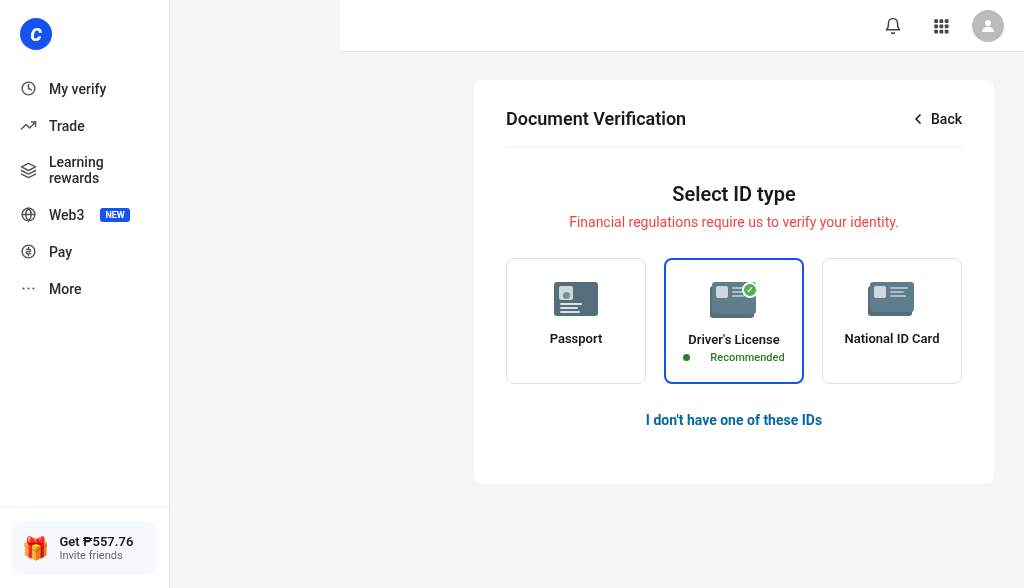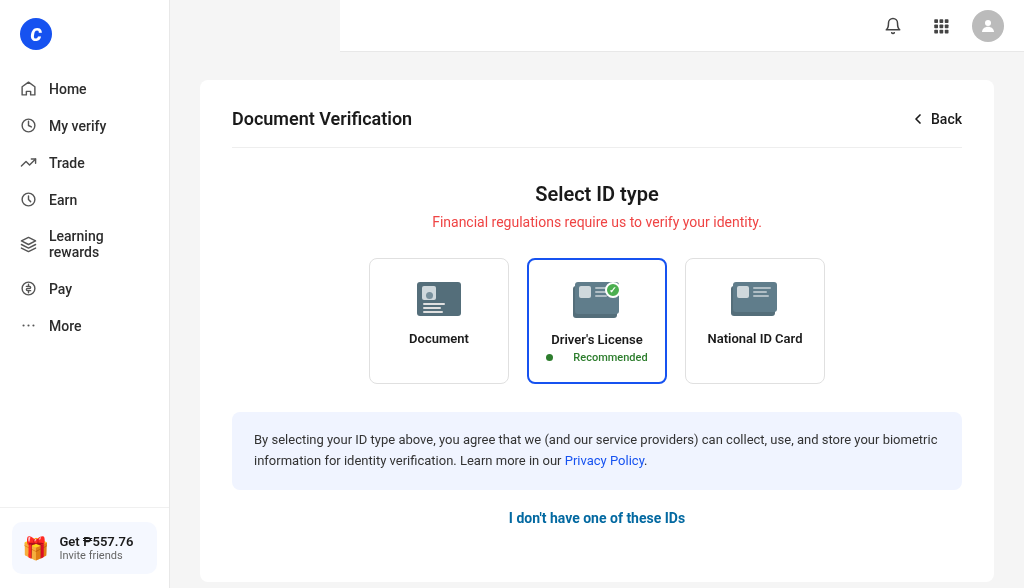--- a/index.html
+++ b/index.html
@@ -405,28 +405,20 @@
 <body>
 
 <div class="sidebar">
   <div class="sidebar-logo">
     <div class="logo-circle">
       <span>C</span>
     </div>
   </div>
   <nav class="sidebar-nav">
 
-    <div class="sidebar-item">
-      <span class="icon">
-        <svg class="sidebar-svg" viewBox="0 0 24 24">
-            <path d="M3 9.5L12 3l9 6.5V21H15v-5h-6v5H3V9.5z"></path>
-          </svg>
-      </span>
-      <span>Home</span>
-    </div>
 
     <div class="sidebar-item">
       <span class="icon">
         <svg class="sidebar-svg" viewBox="0 0 24 24">
             <circle cx="12" cy="12" r="9"></circle>
             <path d="M12 6v6l4 2"></path>
           </svg>
       </span>
       <span>My verify</span>
     </div>
@@ -434,41 +426,42 @@
     <div class="sidebar-item">
       <span class="icon">
         <svg class="sidebar-svg" viewBox="0 0 24 24">
             <polyline points="22 7 13.5 15.5 8.5 10.5 2 17"></polyline>
             <polyline points="16 7 22 7 22 13"></polyline>
           </svg>
       </span>
       <span>Trade</span>
     </div>
 
-    <div class="sidebar-item">
-      <span class="icon">
-        <svg class="sidebar-svg" viewBox="0 0 24 24">
-            <circle cx="12" cy="12" r="9"></circle>
-            <path d="M12 7v5l3 3"></path>
-          </svg>
-      </span>
-      <span>Earn</span>
-    </div>
 
     <div class="sidebar-item">
       <span class="icon">
         <svg class="sidebar-svg" viewBox="0 0 24 24">
             <path d="M12 2L2 7l10 5 10-5-10-5z"></path>
             <path d="M2 17l10 5 10-5"></path>
             <path d="M2 12l10 5 10-5"></path>
           </svg>
       </span>
       <span>Learning rewards</span>
     </div>
 
+    <div class="sidebar-item">
+      <span class="icon">
+        <svg class="sidebar-svg" viewBox="0 0 24 24">
+            <circle cx="12" cy="12" r="9"></circle>
+            <path d="M12 3a13 13 0 0 1 4 9 13 13 0 0 1-4 9M12 3a13 13 0 0 0-4 9 13 13 0 0 0 4 9M3 12h18"></path>
+          </svg>
+      </span>
+      <span>Web3</span>
+      <span class="new-badge">NEW</span>
+    </div>
 
     <div class="sidebar-item">
       <span class="icon">
         <svg class="sidebar-svg" viewBox="0 0 24 24">
             <circle cx="12" cy="12" r="9"></circle>
             <path d="M12 6v3m0 6v3M9 9h4.5a1.5 1.5 0 0 1 0 3h-3a1.5 1.5 0 0 0 0 3H15"></path>
           </svg>
       </span>
       <span>Pay</span>
     </div>
@@ -551,21 +544,21 @@
                 <div class="id-doc-person">
                     <div class="person-head"></div>
                   </div>
                 <div class="id-doc-lines">
                   <div class="id-doc-line" style="width:22px"></div>
                   <div class="id-doc-line" style="width:18px"></div>
                   <div class="id-doc-line" style="width:20px"></div>
                 </div>
               </div>
             </div>
-            <div class="id-card-label">Document</div>
+            <div class="id-card-label">Passport</div>
           </div>
 
           <div class="id-card selected">
             <div class="id-card-icon">
               <div class="drivers-icon-wrap">
                 <div class="dl-back"></div>
                 <div class="dl-front">
                   <div class="dl-person"></div>
                   <div class="dl-lines" style="position:absolute;top:5px;left:20px;width:18px;">
                     <div class="dl-line"></div>
@@ -594,23 +587,18 @@
                     <div class="nat-line" style="height:2px;background:#b0bec5;margin-bottom:2px;border-radius:1px;width:14px;"></div>
                     <div class="nat-line" style="height:2px;background:#b0bec5;margin-bottom:2px;border-radius:1px;width:16px;"></div>
                   </div>
                 </div>
               </div>
             </div>
             <div class="id-card-label">National ID Card</div>
           </div>
         </div>
 
-        <div class="notice-box">
-          <p class="notice-text">
-            <span>By selecting your ID type above, you agree that we (and our service providers) can collect, use, and store your biometric information for identity verification. Learn more in our </span><a class="notice-link">Privacy Policy</a><span>.</span>
-          </p>
-        </div>
 
         <a class="no-id-link">I don't have one of these IDs</a>
       </div>
     </div>
   </div>
 </div>
 
 </body></html>

